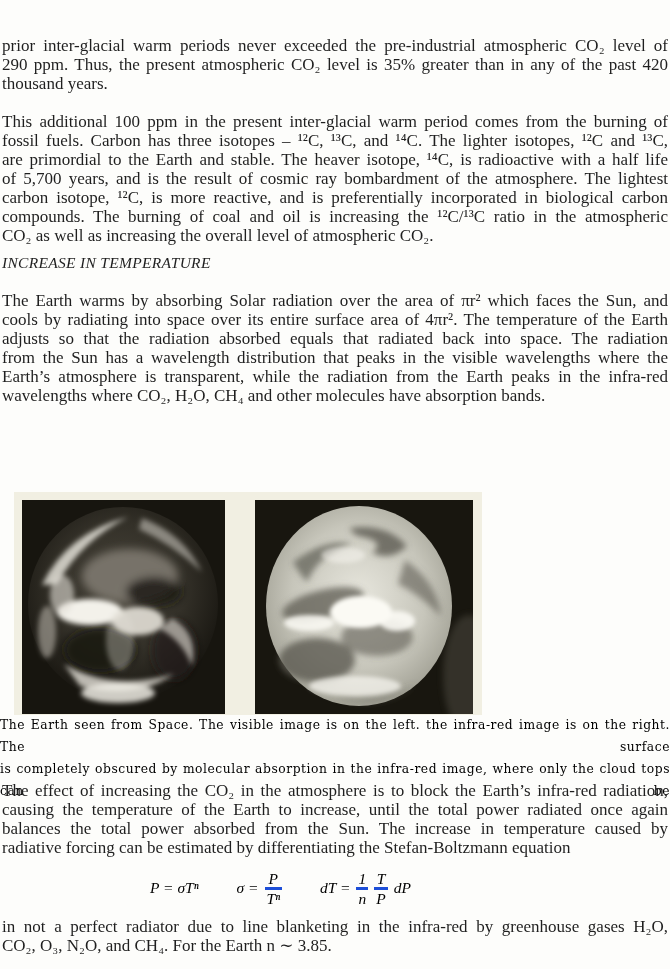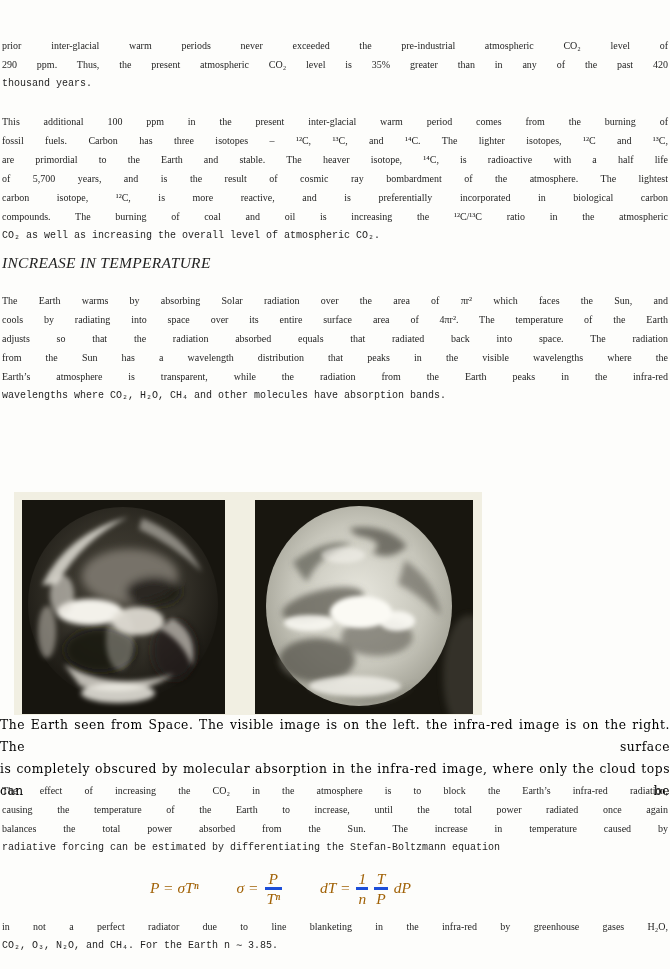--- a/index.html
+++ b/index.html
@@ -2,41 +2,41 @@
 <html><head>
 <meta charset="utf-8">
 <style>
   html,body{margin:0;padding:0;}
   body{
     width:670px;height:969px;position:relative;overflow:hidden;
     background:#fdfdfb;
     font-family:"Liberation Serif","DejaVu Serif",serif;
     color:#1f1f1f;
   }
-  .para{position:absolute;left:2px;width:666px;font-size:10px;line-height:19px;}
+  .para{position:absolute;left:2px;width:666px;font-size:17px;line-height:19px;}
   .jl{text-align:justify;text-align-last:justify;white-space:normal;}
-  .ll{text-align:right;text-align-last:left;font-family:Liberation Mono, monospace;}
+  .ll{text-align:right;text-align-last:left;}
   .heading{position:absolute;left:2px;width:666px;font-size:15.5px;line-height:19px;letter-spacing:0.3px;font-style:italic;}
   .figure{
     position:absolute;left:14px;top:492px;width:468px;height:223px;
     background:#f1efe2;
   }
   .photo{position:absolute;top:8px;height:214px;}
   .photo svg{display:block;width:100%;height:100%;}
   .photo-left{left:8px;width:203px;}
   .photo-right{left:241px;width:218px;}
   .caption{
     position:absolute;left:0;top:714px;width:670px;
     font-family:"DejaVu Serif","Liberation Serif",serif;
     font-size:12.3px;line-height:22px;letter-spacing:0.55px;color:#000000;
   }
   .equation{
     position:absolute;left:150px;top:864px;height:48px;
     display:flex;align-items:center;gap:38px;
-    font-size:15.5px;font-style:italic;color:#a16207;
+    font-size:15.5px;font-style:italic;color:#000000;
   }
   .eqgroup{display:flex;align-items:center;gap:6px;}
   .frac{display:inline-flex;flex-direction:column;align-items:center;line-height:17px;}
   .frac .den{border-top:3px solid #1d4ed8;padding:0 2px;}
   .frac .num{padding:0 2px;}
 </style>
 </head>
 <body>
 
 <div class="para" style="top:36px">

